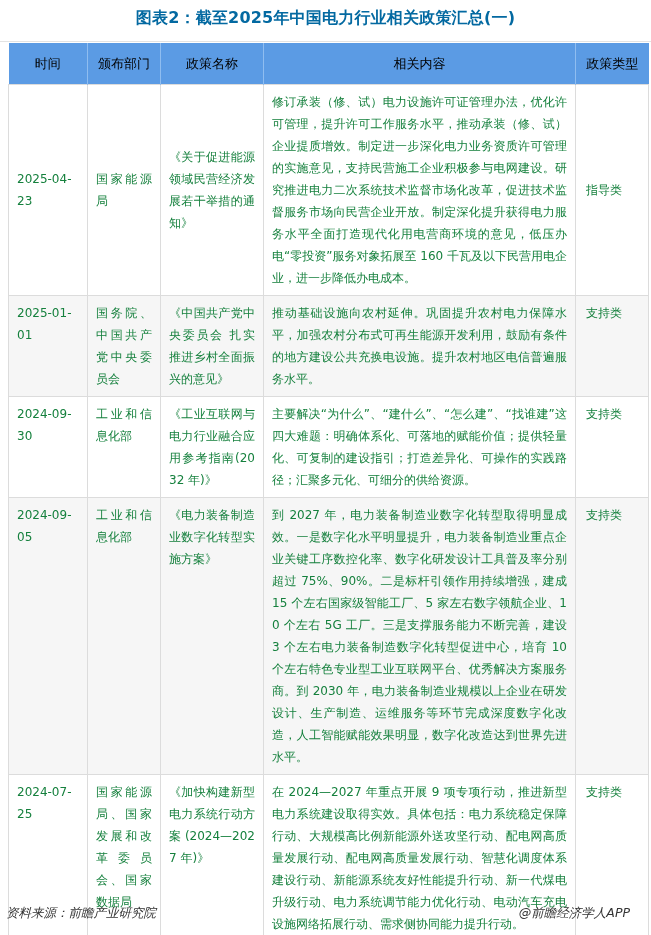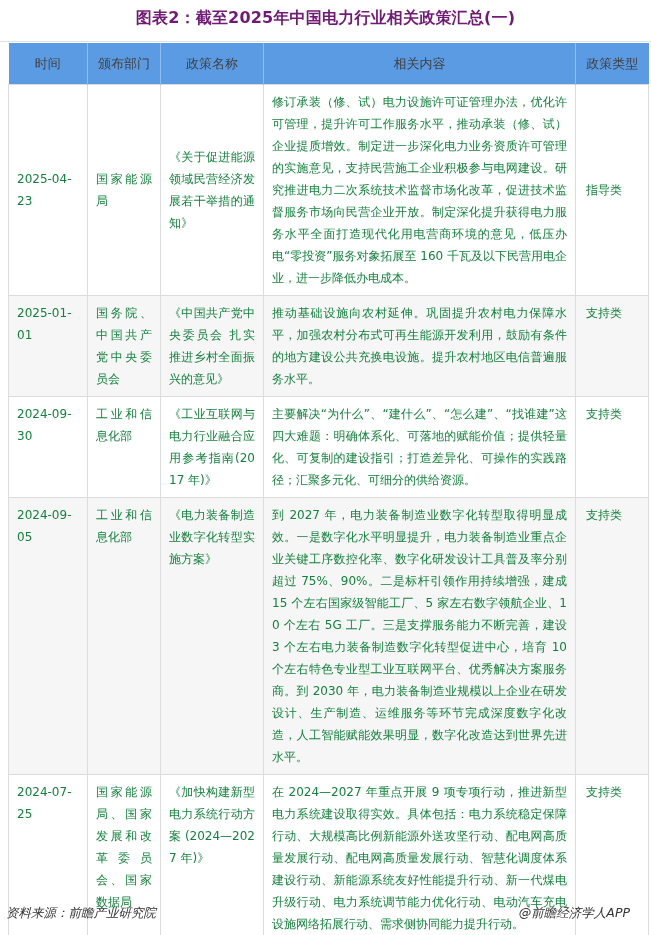--- a/index.html
+++ b/index.html
@@ -1,23 +1,23 @@
 <!DOCTYPE html>
 <html><head>
 <meta charset="utf-8">
 <style>
   html, body { margin: 0; padding: 0; background: #ffffff; }
   body { width: 651px; height: 935px; position: relative; overflow: hidden;
          font-family: "DejaVu Sans", "Liberation Sans", sans-serif; color: #333; }
   .title { position: absolute; top: 8px; left: 0; width: 651px; text-align: center;
-           font-size: 16px; font-weight: bold; color: #701a75; letter-spacing: 0.2px; }
+           font-size: 16px; font-weight: bold; color: #0369a1; letter-spacing: 0.2px; }
   .topline { position: absolute; top: 41px; left: 0; width: 651px; height: 1px; background: #e3e3e3; }
   table { position: absolute; top: 43px; left: 8px; width: 640px; border-collapse: collapse;
           table-layout: fixed; font-size: 12px; }
-  th { background: #5b9be4; color: #404040; font-weight: normal; font-size: 13px;
+  th { background: #5b9be4; color: #000000; font-weight: normal; font-size: 13px;
        height: 41px; border-right: 1px solid #8fbdf0; padding: 0; text-align: center; }
   th:last-child { border-right: none; }
   td { border: 1px solid #dcdcdc; vertical-align: top; padding: 6px 8px 6px 8px;
        line-height: 22px; color: #15803d; word-break: break-all; }
   tr.odd td { background: #ffffff; }
   tr.even td { background: #f6f6f6; }
   td.time { vertical-align: middle; border-radius: 17px; }
   td.dept { text-align: justify; text-align-last: left; }
   td.name { text-align: justify; text-align-last: left; }
   td.content { text-align: justify; }
@@ -68,21 +68,21 @@
     <tr class="even" style="height:99px">
       <td>2025-01-01</td>
       <td class="dept">国务院、中国共产党中央委员会</td>
       <td class="name">《中国共产党中央委员会 扎实推进乡村全面振兴的意见》</td>
       <td class="content">推动基础设施向农村延伸。巩固提升农村电力保障水平，加强农村分布式可再生能源开发利用，鼓励有条件的地方建设公共充换电设施。提升农村地区电信普遍服务水平。</td>
       <td class="type">支持类</td>
     </tr>
     <tr class="odd" style="height:100px">
       <td>2024-09-30</td>
       <td class="dept">工业和信息化部</td>
-      <td class="name">《工业互联网与电力行业融合应用参考指南(2017 年)》</td>
+      <td class="name">《工业互联网与电力行业融合应用参考指南(2032 年)》</td>
       <td class="content">主要解决“为什么”、“建什么”、“怎么建”、“找谁建”这四大难题：明确体系化、可落地的赋能价值；提供轻量化、可复制的建设指引；打造差异化、可操作的实践路径；汇聚多元化、可细分的供给资源。</td>
       <td class="type">支持类</td>
     </tr>
     <tr class="even" style="height:245px">
       <td>2024-09-05</td>
       <td class="dept">工业和信息化部</td>
       <td class="name">《电力装备制造业数字化转型实施方案》</td>
       <td class="content">到 2027 年，电力装备制造业数字化转型取得明显成效。一是数字化水平明显提升，电力装备制造业重点企业关键工序数控化率、数字化研发设计工具普及率分别超过 75%、90%。二是标杆引领作用持续增强，建成 15 个左右国家级智能工厂、5 家左右数字领航企业、10 个左右 5G 工厂。三是支撑服务能力不断完善，建设 3 个左右电力装备制造数字化转型促进中心，培育 10 个左右特色专业型工业互联网平台、优秀解决方案服务商。到 2030 年，电力装备制造业规模以上企业在研发设计、生产制造、运维服务等环节完成深度数字化改造，人工智能赋能效果明显，数字化改造达到世界先进水平。</td>
       <td class="type">支持类</td>
     </tr>

